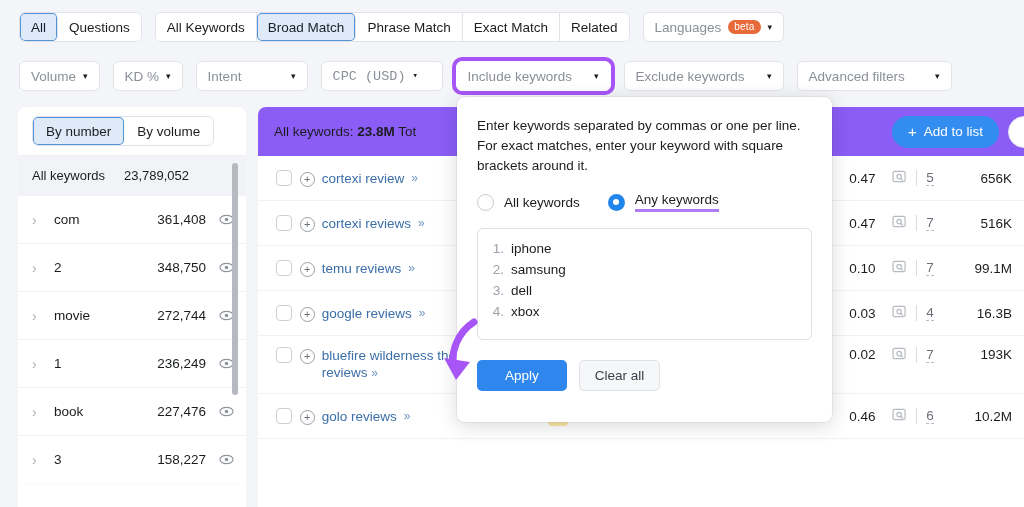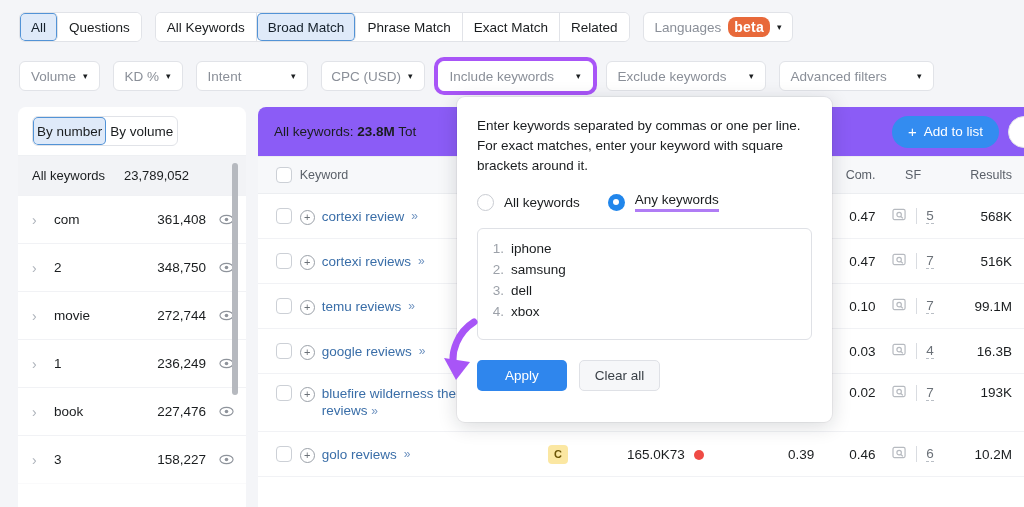--- a/index.html
+++ b/index.html
@@ -36,21 +36,21 @@
     border-radius: 5px;
   }
   .pill {
     display: flex; align-items: center; gap: 7px;
     height: 30px; padding: 0 11px;
     background: #fff; border: 1px solid #e1e3e8; border-radius: 6px;
     font-size: 13.5px; color: #8a8f98; cursor: pointer; white-space: nowrap;
   }
   .pill .caret { color: #1a1d1f; font-size: 9px; line-height: 1; }
   .beta-badge {
-    background: #e8693a; color: #fff; font-size: 14px; font-weight: bold;
+    background: #e8693a; color: #fff; font-size: 10px; font-weight: normal;
     border-radius: 8px; padding: 1.5px 6px 2px; letter-spacing: .2px;
   }
 
   .toolbar-row2 {
     position: absolute; left: 0; top: 54px; width: 1024px; height: 44px;
     display: flex; align-items: center; padding-left: 19px; gap: 13px;
   }
   .pill.filter { color: #8a8f98; min-width: 0; }
   .pill.filter .caret { color: #1a1d1f; }
   .pill.highlight {
@@ -69,21 +69,21 @@
   .sidebar-tabs {
     height: 48px; display: flex; align-items: center;
     padding: 0 14px;
   }
   .sidebar-tab-group {
     display: flex; border: 1px solid #e1e3e8; border-radius: 6px;
     height: 30px; overflow: hidden; background: #fff;
   }
   .sidebar-tab {
     display: flex; align-items: center; justify-content: center;
-    padding: 0 4px; font-size: 13.5px; color: #1a1d1f; cursor: pointer;
+    padding: 0 13px; font-size: 13.5px; color: #1a1d1f; cursor: pointer;
     white-space: nowrap;
   }
   .sidebar-tab.active {
     background: #dfeaf9; box-shadow: inset 0 0 0 1px #5293d6;
     border-radius: 5px;
   }
   .kw-total-row {
     height: 40px; background: #f2f3f6;
     display: flex; align-items: center; padding: 0 0 0 14px;
     font-size: 13px; color: #1a1d1f;
@@ -256,21 +256,21 @@
       <span class="caret">▾</span>
     </div>
     <div class="pill filter">
       <span>KD %</span>
       <span class="caret">▾</span>
     </div>
     <div class="pill filter" style="width:112px;justify-content:space-between;">
       <span>Intent</span>
       <span class="caret">▾</span>
     </div>
-    <div class="pill filter" style="width:104px;justify-content:flex-end;">
+    <div class="pill filter" style="width:122px;justify-content:flex-start;font-family:Liberation Mono, monospace;">
       <span>CPC (USD)</span>
       <span class="caret">▾</span>
     </div>
     <div class="pill filter highlight" style="width:155px;justify-content:space-between;">
       <span>Include keywords</span>
       <span class="caret">▾</span>
     </div>
     <div class="pill filter" style="width:160px;justify-content:space-between;">
       <span>Exclude keywords</span>
       <span class="caret">▾</span>
@@ -373,33 +373,20 @@
         <span>Tot</span>
       </div>
       <div class="spacer"></div>
       <div class="add-btn">
         <span class="plus">+</span>
         <span>Add to list</span>
       </div>
       <div class="ghost-btn"></div>
     </div>
 
-    <div class="thead">
-      <div class="c-check">
-        <span class="chk"></span>
-      </div>
-      <div class="c-kw">Keyword</div>
-      <div class="c-intent"></div>
-      <div class="c-vol"></div>
-      <div class="c-kd"></div>
-      <div class="c-cpc"></div>
-      <div class="c-com">Com.</div>
-      <div class="c-sf">SF</div>
-      <div class="c-res">Results</div>
-    </div>
 
     <div class="trow">
       <div class="c-check">
           <span class="chk"></span>
         </div>
       <div class="c-kw">
         <div class="kw-cell">
           <span class="plus-circle">+</span>
           <span class="kw-link">cortexi review</span>
           <span class="chev2" style="margin-top:1px;">»</span>
@@ -416,21 +403,21 @@
             <svg width="15" height="13" viewBox="0 0 16 14">
                 <rect x="1" y="1.5" width="13" height="11" rx="1.6" fill="none" stroke="#9ba0a8" stroke-width="1.3"></rect>
                 <circle cx="7.6" cy="7.2" r="2.4" fill="none" stroke="#9ba0a8" stroke-width="1.3"></circle>
                 <line x1="9.5" y1="9.1" x2="11.6" y2="11.2" stroke="#9ba0a8" stroke-width="1.3"></line>
               </svg>
           </span>
           <span class="sf-sep"></span>
           <span class="sf-num">5</span>
         </div>
       </div>
-      <div class="c-res">568K</div>
+      <div class="c-res">656K</div>
     </div>
 
     <div class="trow">
       <div class="c-check">
           <span class="chk"></span>
         </div>
       <div class="c-kw">
         <div class="kw-cell">
           <span class="plus-circle">+</span>
           <span class="kw-link">cortexi reviews</span>

